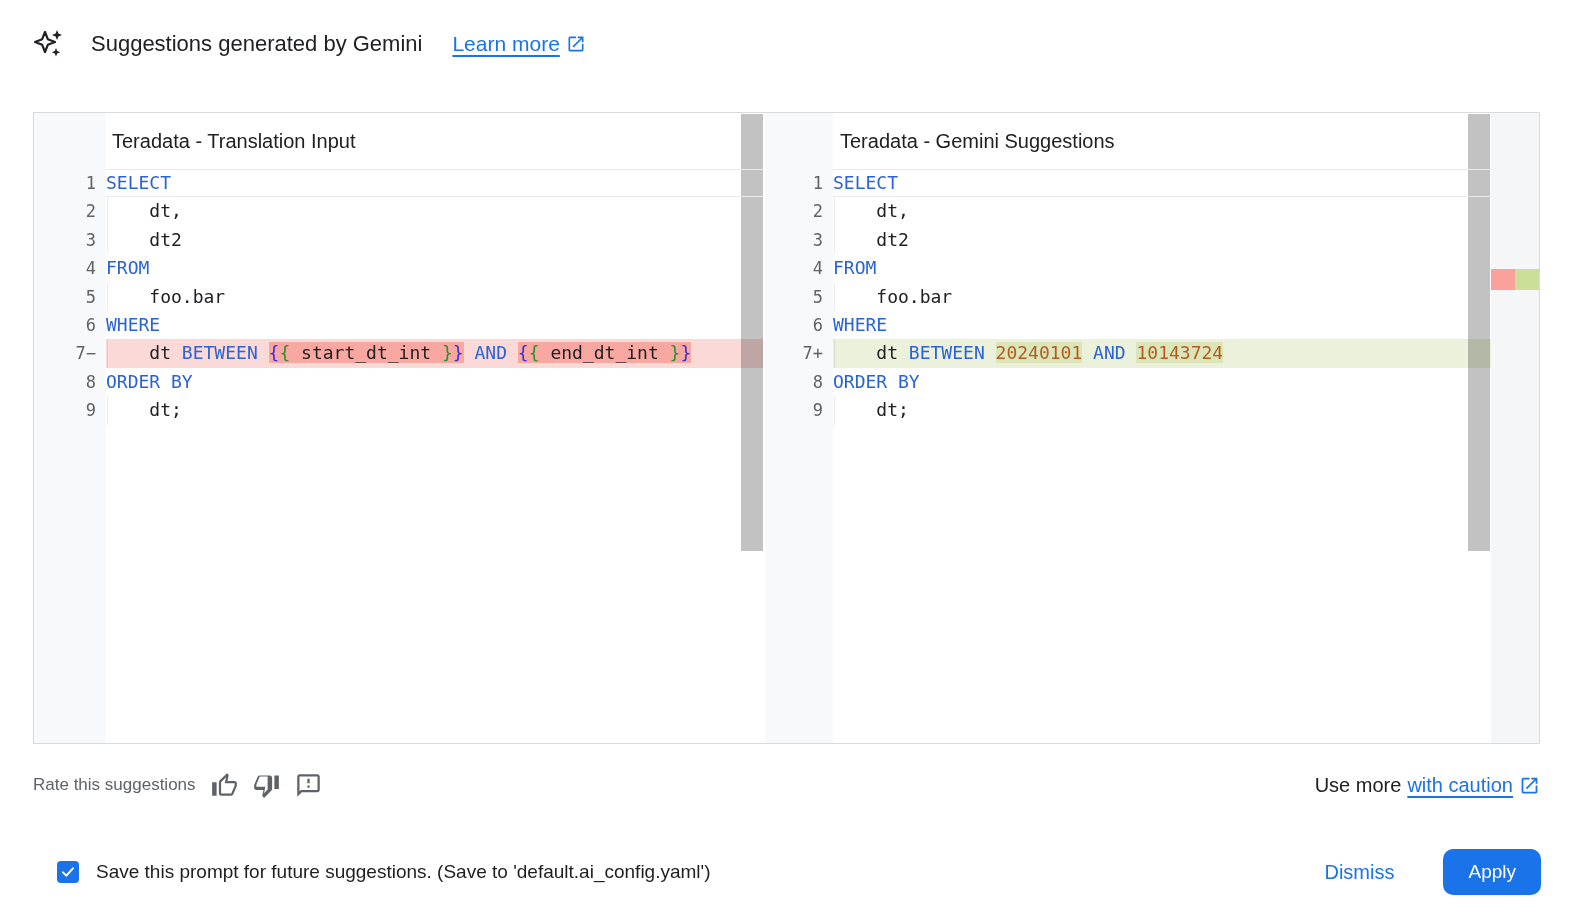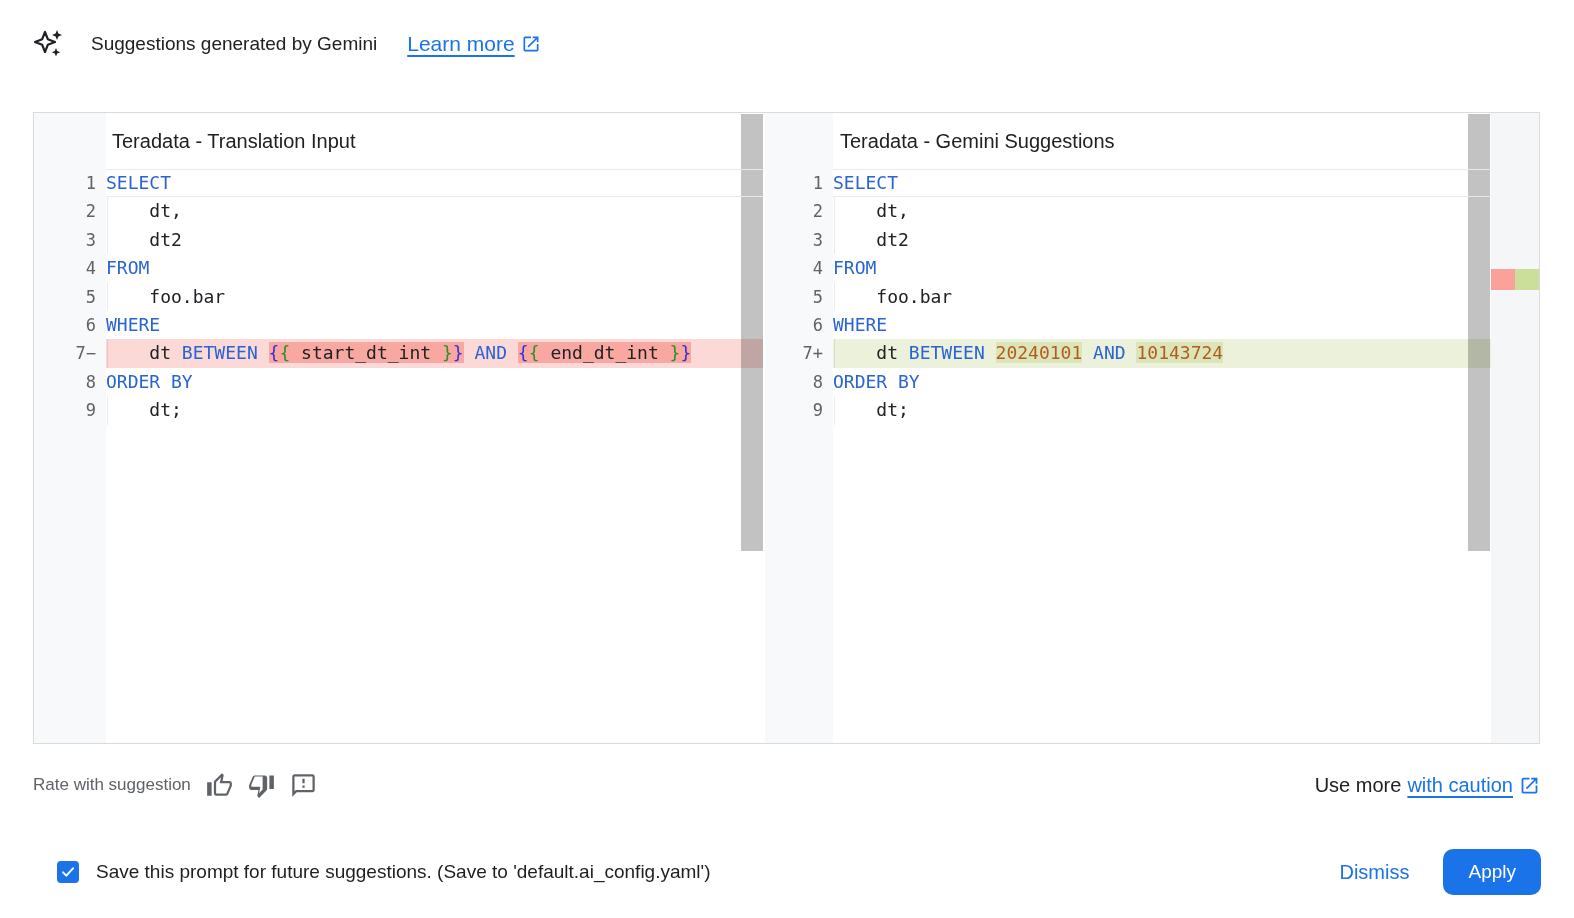--- a/index.html
+++ b/index.html
@@ -2,21 +2,21 @@
 <html><head>
 <meta charset="utf-8">
 <style>
   html,body{margin:0;padding:0;background:#fff;}
   body{width:1574px;height:918px;position:relative;overflow:hidden;
        font-family:"Liberation Sans",sans-serif;color:#202124;}
 
   
   .hdr{position:absolute;left:33px;top:28px;display:flex;align-items:center;}
   .hdr .spark{width:32px;height:32px;flex:none;color:#202124;}
-  .hdr .ttl{margin-left:26px;font-size:19px;color:#202124;}
+  .hdr .ttl{margin-left:26px;font-size:22px;color:#202124;}
   .hdr .lm{margin-left:30px;display:flex;align-items:center;cursor:pointer;}
   .hdr .lm .lm-txt{font-size:21px;color:#1a73e8;text-decoration:underline;text-underline-offset:4px;}
   .hdr .lm svg{width:20px;height:20px;margin-left:6px;color:#1a73e8;}
 
   
   .diff{position:absolute;left:33px;top:112px;width:1505px;height:630px;
         border:1px solid #d9dadc;background:#fff;}
   .pane{position:absolute;top:0;bottom:0;}
   .pane-left{left:0;width:729px;}
   .pane-right{left:729px;width:776px;}
@@ -77,21 +77,21 @@
   .caution svg{width:21px;height:21px;margin-left:6px;color:#1a73e8;}
 
   
   .bottom{position:absolute;left:33px;right:33px;top:846px;height:52px;
           display:flex;align-items:center;justify-content:space-between;}
   .save{display:flex;align-items:center;margin-left:24px;}
   .cbx{width:22px;height:22px;border-radius:4px;background:#1a73e8;flex:none;
        display:flex;align-items:center;justify-content:center;cursor:pointer;}
   .cbx svg{width:16px;height:16px;}
   .save-label{margin-left:17px;font-size:19px;color:#1f1f1f;}
-  .btns{display:flex;align-items:center;}
+  .btns{display:flex;align-items:center;gap:15px;}
   .btn-text{font-size:20px;font-weight:500;color:#1a73e8;cursor:pointer;padding:8px 10px;}
   .btn-fill{margin-left:24px;background:#1a73e8;color:#fff;font-size:19px;font-weight:500;
             border:none;border-radius:10px;padding:12px 25px;cursor:pointer;
             font-family:"Liberation Sans",sans-serif;}
 </style>
 </head>
 <body>
 
 <div class="hdr">
   <svg class="spark" viewBox="0 0 32 32">
@@ -201,21 +201,21 @@
     <div class="ruler">
       <div class="mk-del"></div>
       <div class="mk-add"></div>
     </div>
   </div>
 
 </div>
 
 <div class="rate-row">
   <div class="rate-left">
-    <span class="rate-label">Rate with suggestion</span>
+    <span class="rate-label">Rate this suggestions</span>
     <span class="icon-btn">
       <svg viewBox="0 0 24 24">
           <path fill="currentColor" d="M1 21h4V9H1v12zm22-11c0-1.1-.9-2-2-2h-6.31l.95-4.57.03-.32c0-.41-.17-.79-.44-1.06L14.17 1 7.58 7.59C7.22 7.95 7 8.45 7 9v10c0 1.1.9 2 2 2h9c.83 0 1.54-.5 1.84-1.22l3.02-7.05c.09-.23.14-.47.14-.73v-2zm-2 2l-3 7H9V9l4.34-4.34L12.23 10H21v2z"></path>
         </svg>
     </span>
     <span class="icon-btn">
       <svg viewBox="0 0 24 24">
           <path fill="currentColor" d="M15 3H6c-.83 0-1.54.5-1.84 1.22l-3.02 7.05c-.09.23-.14.47-.14.73v2c0 1.1.9 2 2 2h6.31l-.95 4.57-.03.32c0 .41.17.79.44 1.06L9.83 23l6.59-6.59c.36-.36.58-.86.58-1.41V5c0-1.1-.9-2-2-2zm-2 12.59L9.77 18.8 11 13H3v-2l3-7h7v11.59zM19 3h4v12h-4V3z"></path>
         </svg>
     </span>

